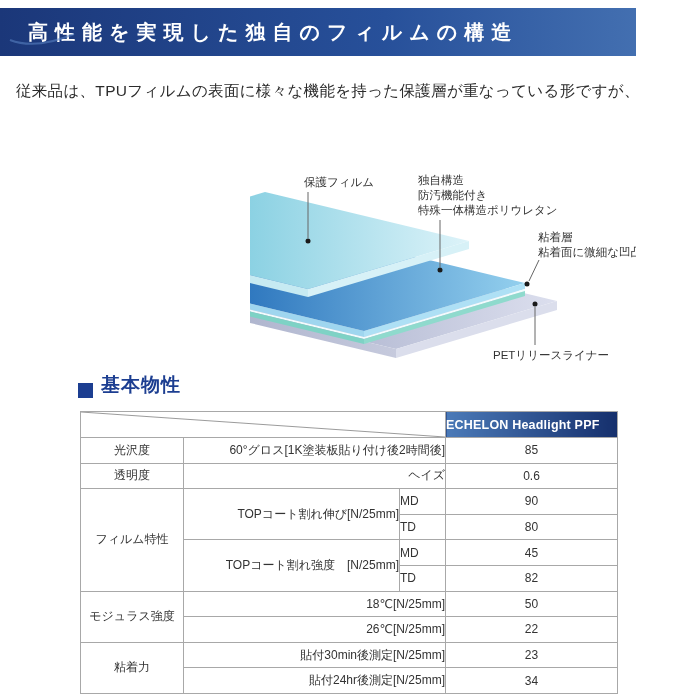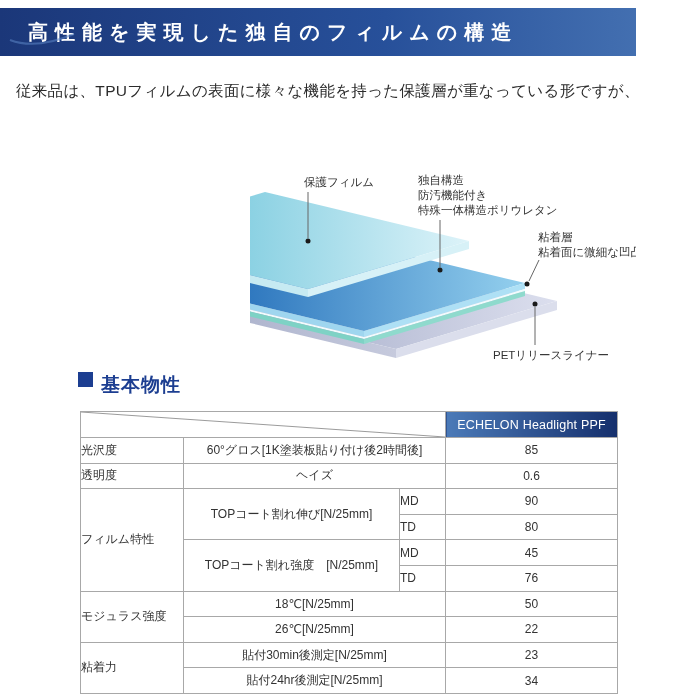--- a/index.html
+++ b/index.html
@@ -24,40 +24,40 @@
     font-size:15.5px; line-height:29.5px; color:#2b2b2b; letter-spacing:.3px;
   }
   .intro span { display:block; white-space:nowrap; }
   
   .diagram { position:absolute; left:250px; top:172px; }
   .diagram text { font-family:"Liberation Sans","DejaVu Sans",sans-serif; font-size:11.5px; fill:#333; }
   .leader { stroke:#666; stroke-width:1; fill:none; }
   .dot { fill:#1a1a1a; }
   
   .section-heading {
-    position:absolute; left:78px; top:372px; display:flex; align-items:flex-start; gap:8px;
+    position:absolute; left:78px; top:372px; display:flex; align-items:flex-end; gap:8px;
     color:#1c3e91; font-size:19px; font-weight:bold; letter-spacing:1px;
   }
   .sq { width:15px; height:15px; background:#1c3e91; }
   
   .props {
     position:absolute; left:80px; top:411px; width:537px;
     border-collapse:collapse; table-layout:fixed; font-size:12px; color:#333;
   }
   .props th, .props td { border:1px solid #a8a8a8; padding:0; overflow:hidden; white-space:nowrap; }
   .props tr.head { height:26px; }
   .props tr.row { height:25.6px; }
   .diag { background:#fff; position:relative; }
   .diag svg { position:absolute; left:0; top:0; width:100%; height:100%; display:block; }
   .prod {
     background:linear-gradient(90deg,#4b7ab8 0%,#152f6c 100%);
-    color:#fff; font-weight:normal; font-size:12.5px; text-align:center; letter-spacing:.2px;
-  }
-  .cat  { text-align:left; padding-left:10px; }
-  .prop { text-align:center; padding-left:12px; }
+    color:#fff; font-weight:bold; font-size:12.5px; text-align:left; letter-spacing:.2px;
+  }
+  .cat  { text-align:center; padding-left:10px; }
+  .prop { text-align:right; padding-left:12px; }
   .dir  { text-align:left; }
   .val  { text-align:center; }
 </style>
 </head>
 <body>
 
 <div class="page">
 
   <div class="banner">
     <svg class="banner-deco" width="70" height="24" viewBox="0 0 70 24">
@@ -173,21 +173,21 @@
       <td class="dir">TD</td>
       <td class="val">80</td>
     </tr>
     <tr class="row">
       <td class="prop" rowspan="2">TOPコート割れ強度　[N/25mm]</td>
       <td class="dir">MD</td>
       <td class="val">45</td>
     </tr>
     <tr class="row">
       <td class="dir">TD</td>
-      <td class="val">76</td>
+      <td class="val">82</td>
     </tr>
     <tr class="row">
       <td class="cat" rowspan="2">モジュラス強度</td>
       <td class="prop" colspan="2">18℃[N/25mm]</td>
       <td class="val">50</td>
     </tr>
     <tr class="row">
       <td class="prop" colspan="2">26℃[N/25mm]</td>
       <td class="val">22</td>
     </tr>

